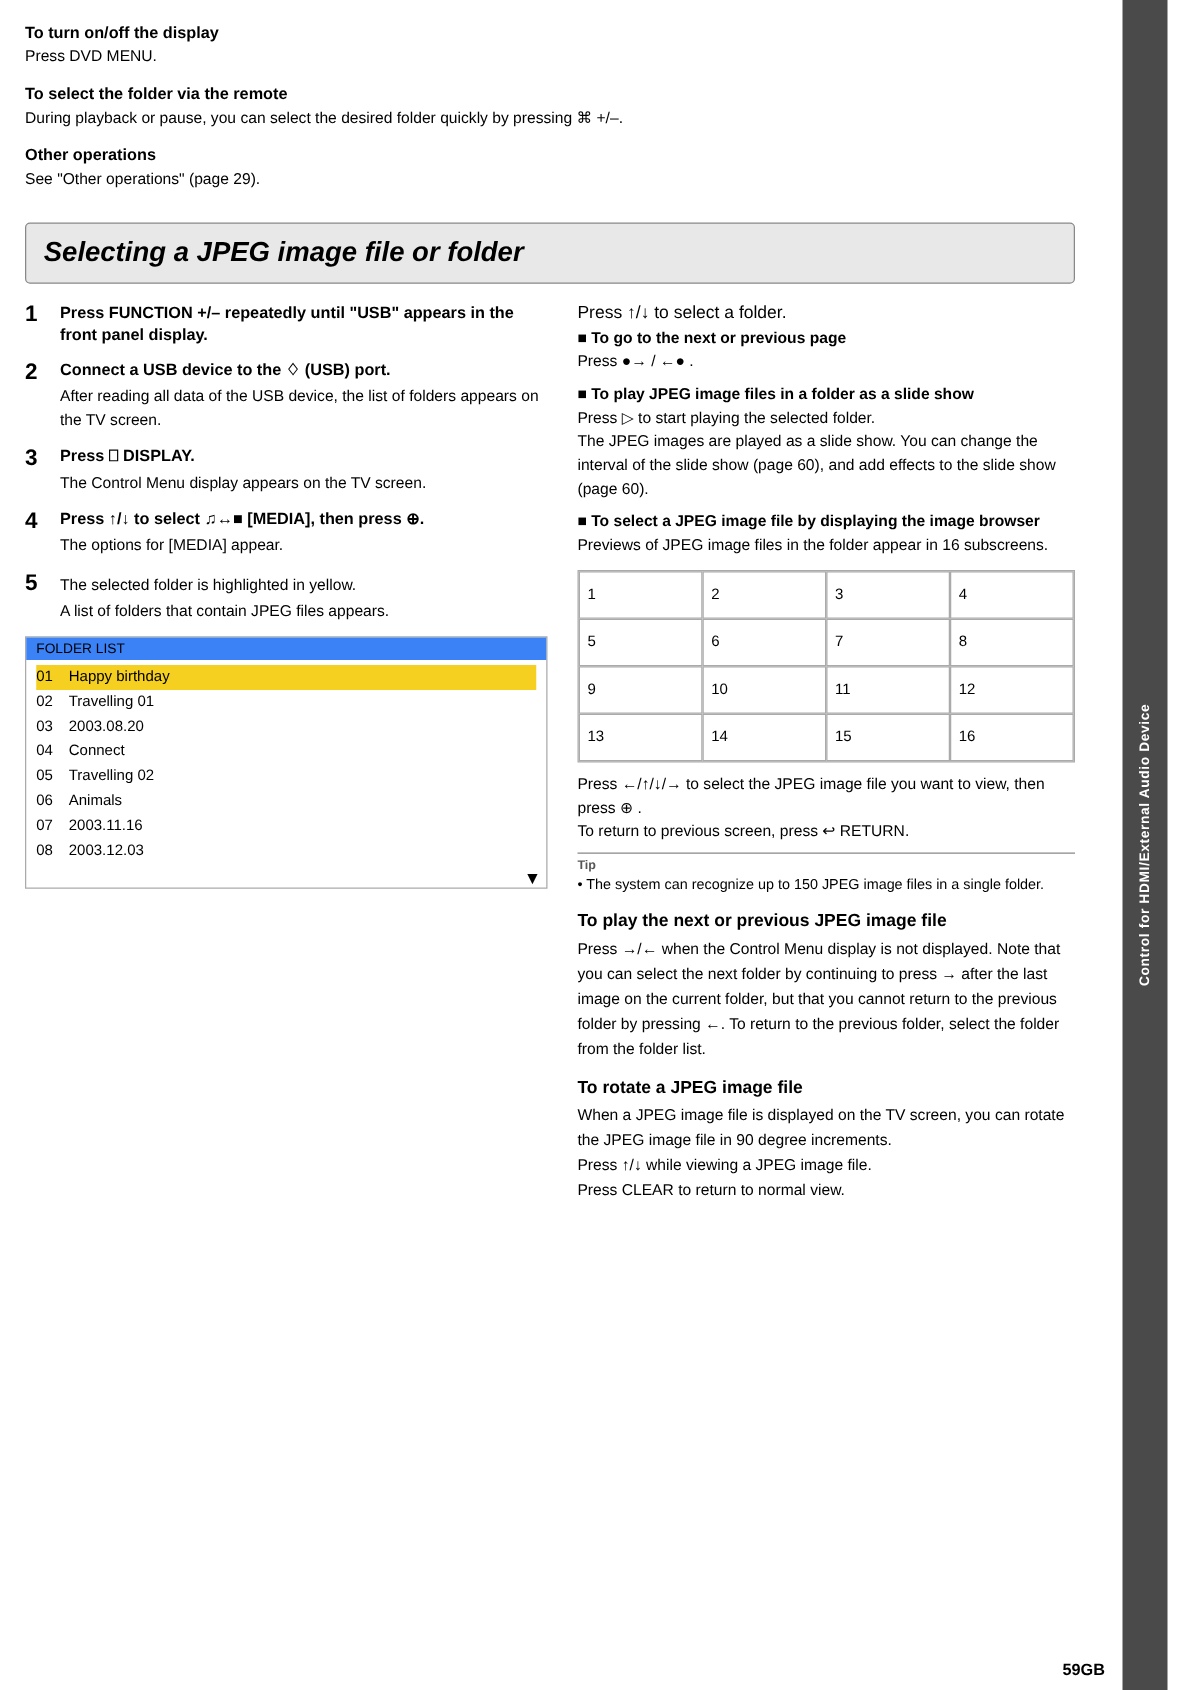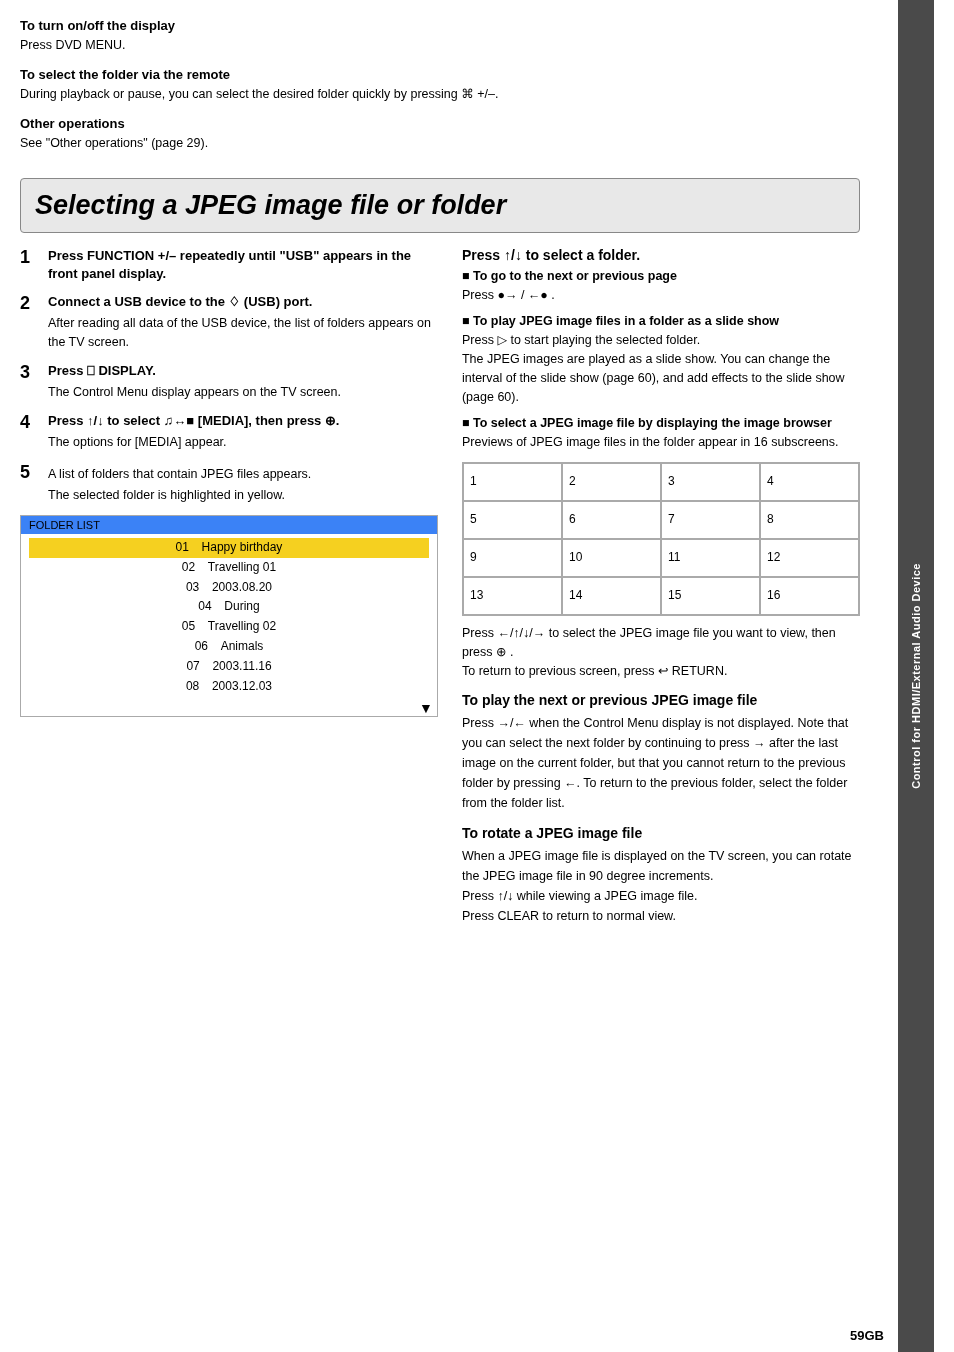--- a/index.html
+++ b/index.html
@@ -78,21 +78,21 @@
 
     .big-section-box {
       background: #e8e8e8;
       border: 1px solid #888;
       border-radius: 4px;
       padding: 10px 14px 10px 14px;
       margin-bottom: 14px;
     }
 
     .big-section-title {
-      font-size: 27px;
+      font-size: 22px;
       font-weight: bold;
       font-style: italic;
       color: #000;
       line-height: 1.2;
     }
 
     .two-column-layout {
       display: flex;
       gap: 24px;
     }
@@ -151,40 +151,39 @@
     }
 
     .folder-list-items {
       padding: 4px 8px 4px 8px;
       line-height: 1.65;
     }
 
     .folder-row {
       display: flex;
       gap: 6px;
-      justify-content: center;
     }
 
     .folder-row-num {
       min-width: 20px;
       color: #000;
     }
 
     .folder-row-highlight {
       background: #f5d020;
     }
 
     .more-indicator {
       text-align: right;
       padding-right: 4px;
       font-size: 14px;
     }
 
     .right-step-header {
-      font-weight: bold;
+      font-weight: normal;
       font-size: 14px;
       margin-bottom: 6px;
     }
 
     .sub-section {
       margin-bottom: 10px;
     }
 
     .sub-section-title {
       font-weight: bold;
@@ -314,43 +313,43 @@
           <div class="step-number">4</div>
           <div class="step-content">
             <div class="step-title">Press ↑/↓ to select ♫↔■ [MEDIA], then press ⊕.</div>
             <div class="step-body">The options for [MEDIA] appear.</div>
           </div>
         </div>
 
         <div class="step-item">
           <div class="step-number">5</div>
           <div class="step-content">
+            <div class="step-body">The selected folder is highlighted in yellow.</div>
             <div class="step-body">A list of folders that contain JPEG files appears.</div>
-            <div class="step-body">The selected folder is highlighted in yellow.</div>
           </div>
         </div>
 
         <div class="folder-list-box">
           <div class="folder-list-header">FOLDER LIST</div>
           <div class="folder-list-items">
             <div class="folder-row folder-row-highlight">
               <span class="folder-row-num">01</span>
               <span>Happy birthday</span>
             </div>
             <div class="folder-row">
               <span class="folder-row-num">02</span>
               <span>Travelling 01</span>
             </div>
             <div class="folder-row">
               <span class="folder-row-num">03</span>
               <span>2003.08.20</span>
             </div>
             <div class="folder-row">
               <span class="folder-row-num">04</span>
-              <span>During</span>
+              <span>Connect</span>
             </div>
             <div class="folder-row">
               <span class="folder-row-num">05</span>
               <span>Travelling 02</span>
             </div>
             <div class="folder-row">
               <span class="folder-row-num">06</span>
               <span>Animals</span>
             </div>
             <div class="folder-row">
@@ -434,20 +433,24 @@
               <span>15</span>
             </div>
           <div class="image-cell">
               <span>16</span>
             </div>
         </div>
 
         <div class="sub-section-body">Press ←/↑/↓/→ to select the JPEG image file you want to view, then press ⊕ .</div>
         <div class="sub-section-body" style="margin-bottom:8px;">To return to previous screen, press ↩ RETURN.</div>
 
+        <div class="tip-box">
+          <div class="tip-label">Tip</div>
+          <div class="tip-text">• The system can recognize up to 150 JPEG image files in a single folder.</div>
+        </div>
 
         <div>
           <div class="bottom-section-title">To play the next or previous JPEG image file</div>
           <div class="bottom-section-body">Press →/← when the Control Menu display is not displayed. Note that you can select the next folder by continuing to press → after the last image on the current folder, but that you cannot return to the previous folder by pressing ←. To return to the previous folder, select the folder from the folder list.</div>
         </div>
 
         <div>
           <div class="bottom-section-title">To rotate a JPEG image file</div>
           <div class="bottom-section-body">When a JPEG image file is displayed on the TV screen, you can rotate the JPEG image file in 90 degree increments.</div>
           <div class="bottom-section-body">Press ↑/↓ while viewing a JPEG image file.</div>

